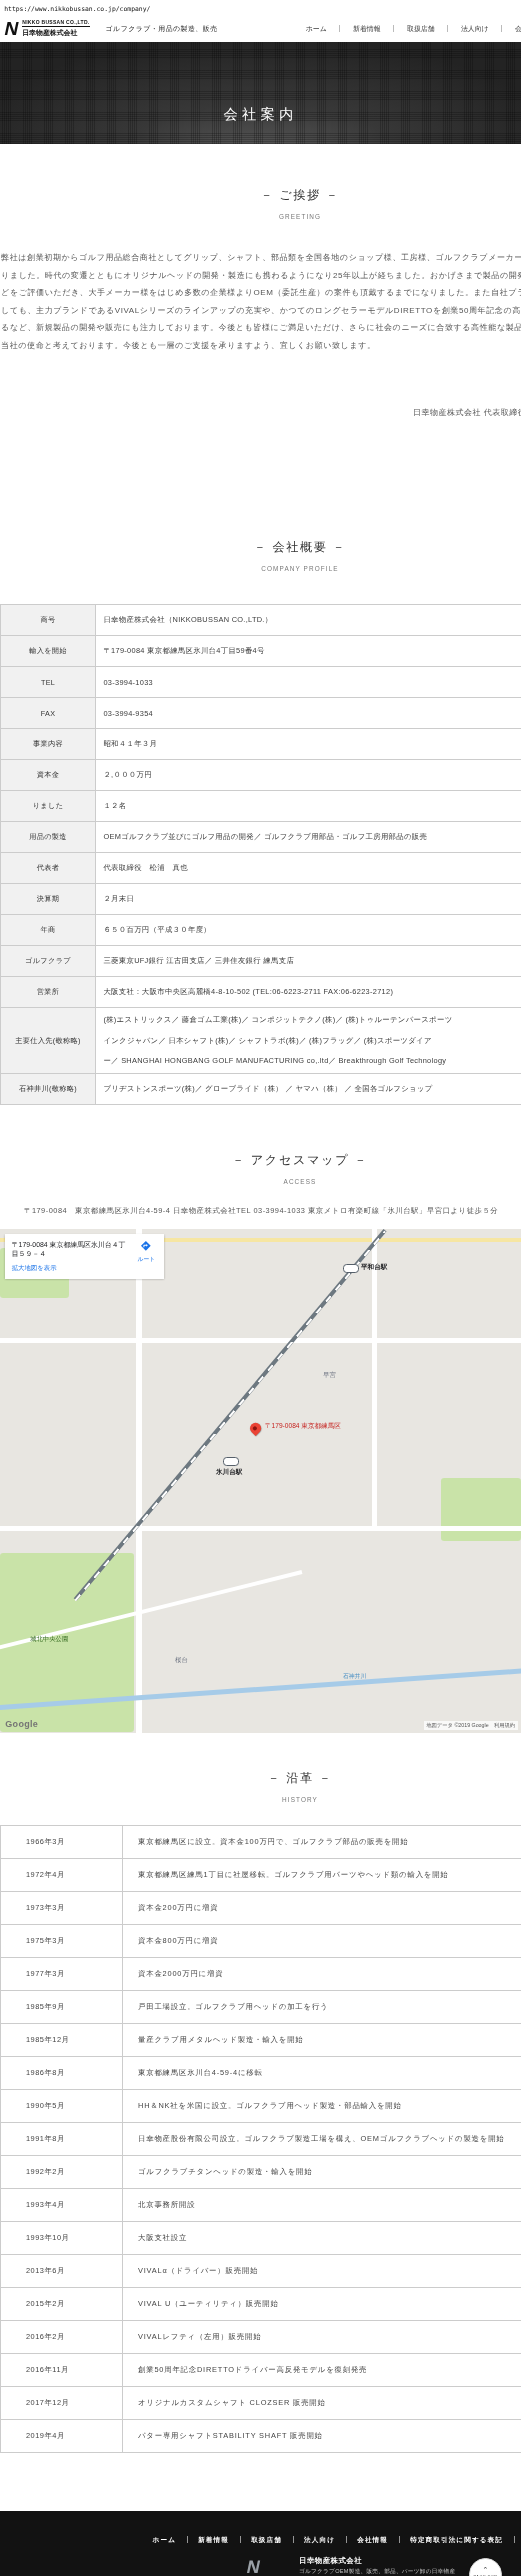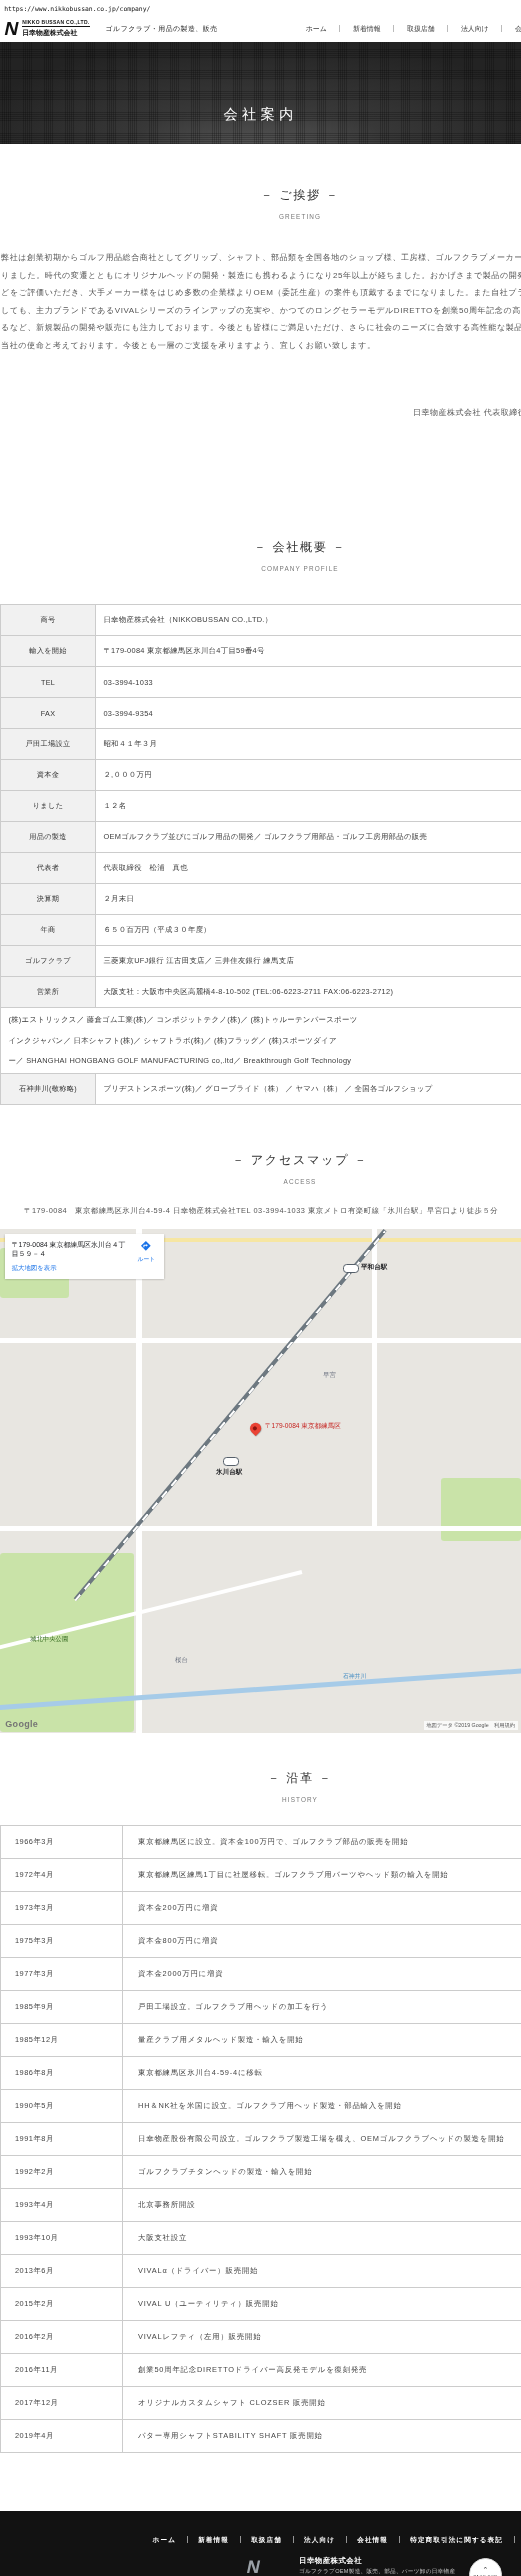--- a/index.html
+++ b/index.html
@@ -85,21 +85,21 @@
   .card-route{position:absolute;right:4.2px;top:5.3px;width:27.6px;text-align:center;cursor:pointer;}
   .route-ic{width:11.7px;height:11.7px;margin:0 auto;}
   .card-route-label{font-size:5.8px;color:#1a73e8;margin-top:1.6px;}
   .card-link{margin-top:5.3px;font-size:6.4px;color:#1a73e8;cursor:pointer;}
   .gmap-logo{position:absolute;left:5.3px;bottom:4.2px;font-size:9px;font-weight:bold;color:#757575;letter-spacing:0.3px;}
   .map-attr{position:absolute;right:3.2px;bottom:3.2px;font-size:5.3px;color:#555;background:rgba(255,255,255,.75);padding:1.1px 2.7px;}
   
   .history{margin-top:37px;}
   .h-table{margin-top:22px;width:599px;border-top:0.5px solid #ccc;border-left:0.5px solid #ccc;}
   .h-row{display:flex;height:32px;border-bottom:0.5px solid #ccc;align-items:center;}
-  .h-year{width:121px;padding-left:14px;box-sizing:border-box;font-size:7.4px;color:#444;letter-spacing:0.5px;flex-shrink:0;}
+  .h-year{width:121px;padding-left:25px;box-sizing:border-box;font-size:7.4px;color:#444;letter-spacing:0.5px;flex-shrink:0;}
   .h-event{flex:1;border-left:0.5px solid #ccc;align-self:stretch;display:flex;align-items:center;padding-left:15px;
     font-size:7.4px;color:#444;letter-spacing:0.8px;white-space:nowrap;overflow:hidden;}
   
   .footer{margin-top:58px;height:91px;background:#121212;position:relative;color:#fff;}
   .f-nav{padding-top:24.4px;padding-left:142px;white-space:nowrap;font-size:6.6px;font-weight:bold;letter-spacing:1.1px;}
   .f-nav .itm{padding:0 10.6px;border-right:0.5px solid rgba(255,255,255,.55);cursor:pointer;}
   .f-logo{position:absolute;left:227px;top:47px;width:53px;text-align:center;cursor:pointer;}
   .f-nmark{font-weight:bold;font-size:18px;line-height:18px;color:#9aa0a6;transform:skewX(-12deg);display:inline-block;}
   .f-logo-txt{font-size:4.8px;color:#cfcfcf;letter-spacing:1.1px;margin-top:1.6px;}
   .f-info{position:absolute;left:299px;top:45px;}
@@ -171,21 +171,21 @@
           <div>03-3994-1033</div>
         </div>
       </div>
     <div class="p-row">
         <div class="p-label">FAX</div>
         <div class="p-value">
           <div>03-3994-9354</div>
         </div>
       </div>
     <div class="p-row">
-        <div class="p-label">戸田工場設立</div>
+        <div class="p-label">事業内容</div>
         <div class="p-value">
           <div>昭和４１年３月</div>
         </div>
       </div>
     <div class="p-row">
         <div class="p-label">資本金</div>
         <div class="p-value">
           <div>２,０００万円</div>
         </div>
       </div>
@@ -225,20 +225,21 @@
           <div>三菱東京UFJ銀行 江古田支店／ 三井住友銀行 練馬支店</div>
         </div>
       </div>
     <div class="p-row">
         <div class="p-label">営業所</div>
         <div class="p-value">
           <div>大阪支社：大阪市中央区高麗橋4-8-10-502 (TEL:06-6223-2711 FAX:06-6223-2712)</div>
         </div>
       </div>
     <div class="p-row tall">
+        <div class="p-label">主要仕入先(敬称略)</div>
         <div class="p-value">
       <div>(株)エストリックス／ 藤倉ゴム工業(株)／ コンポジットテクノ(株)／ (株)トゥルーテンパースポーツ</div>
       <div>インクジャパン／ 日本シャフト(株)／ シャフトラボ(株)／ (株)フラッグ／ (株)スポーツダイア</div>
       <div>ー／ SHANGHAI HONGBANG GOLF MANUFACTURING co,.ltd／ Breakthrough Golf Technology</div>
     </div>
       </div>
     <div class="p-row">
         <div class="p-label">石神井川(敬称略)</div>
         <div class="p-value">
           <div>ブリヂストンスポーツ(株)／ グローブライド（株） ／ ヤマハ（株） ／ 全国各ゴルフショップ</div>

